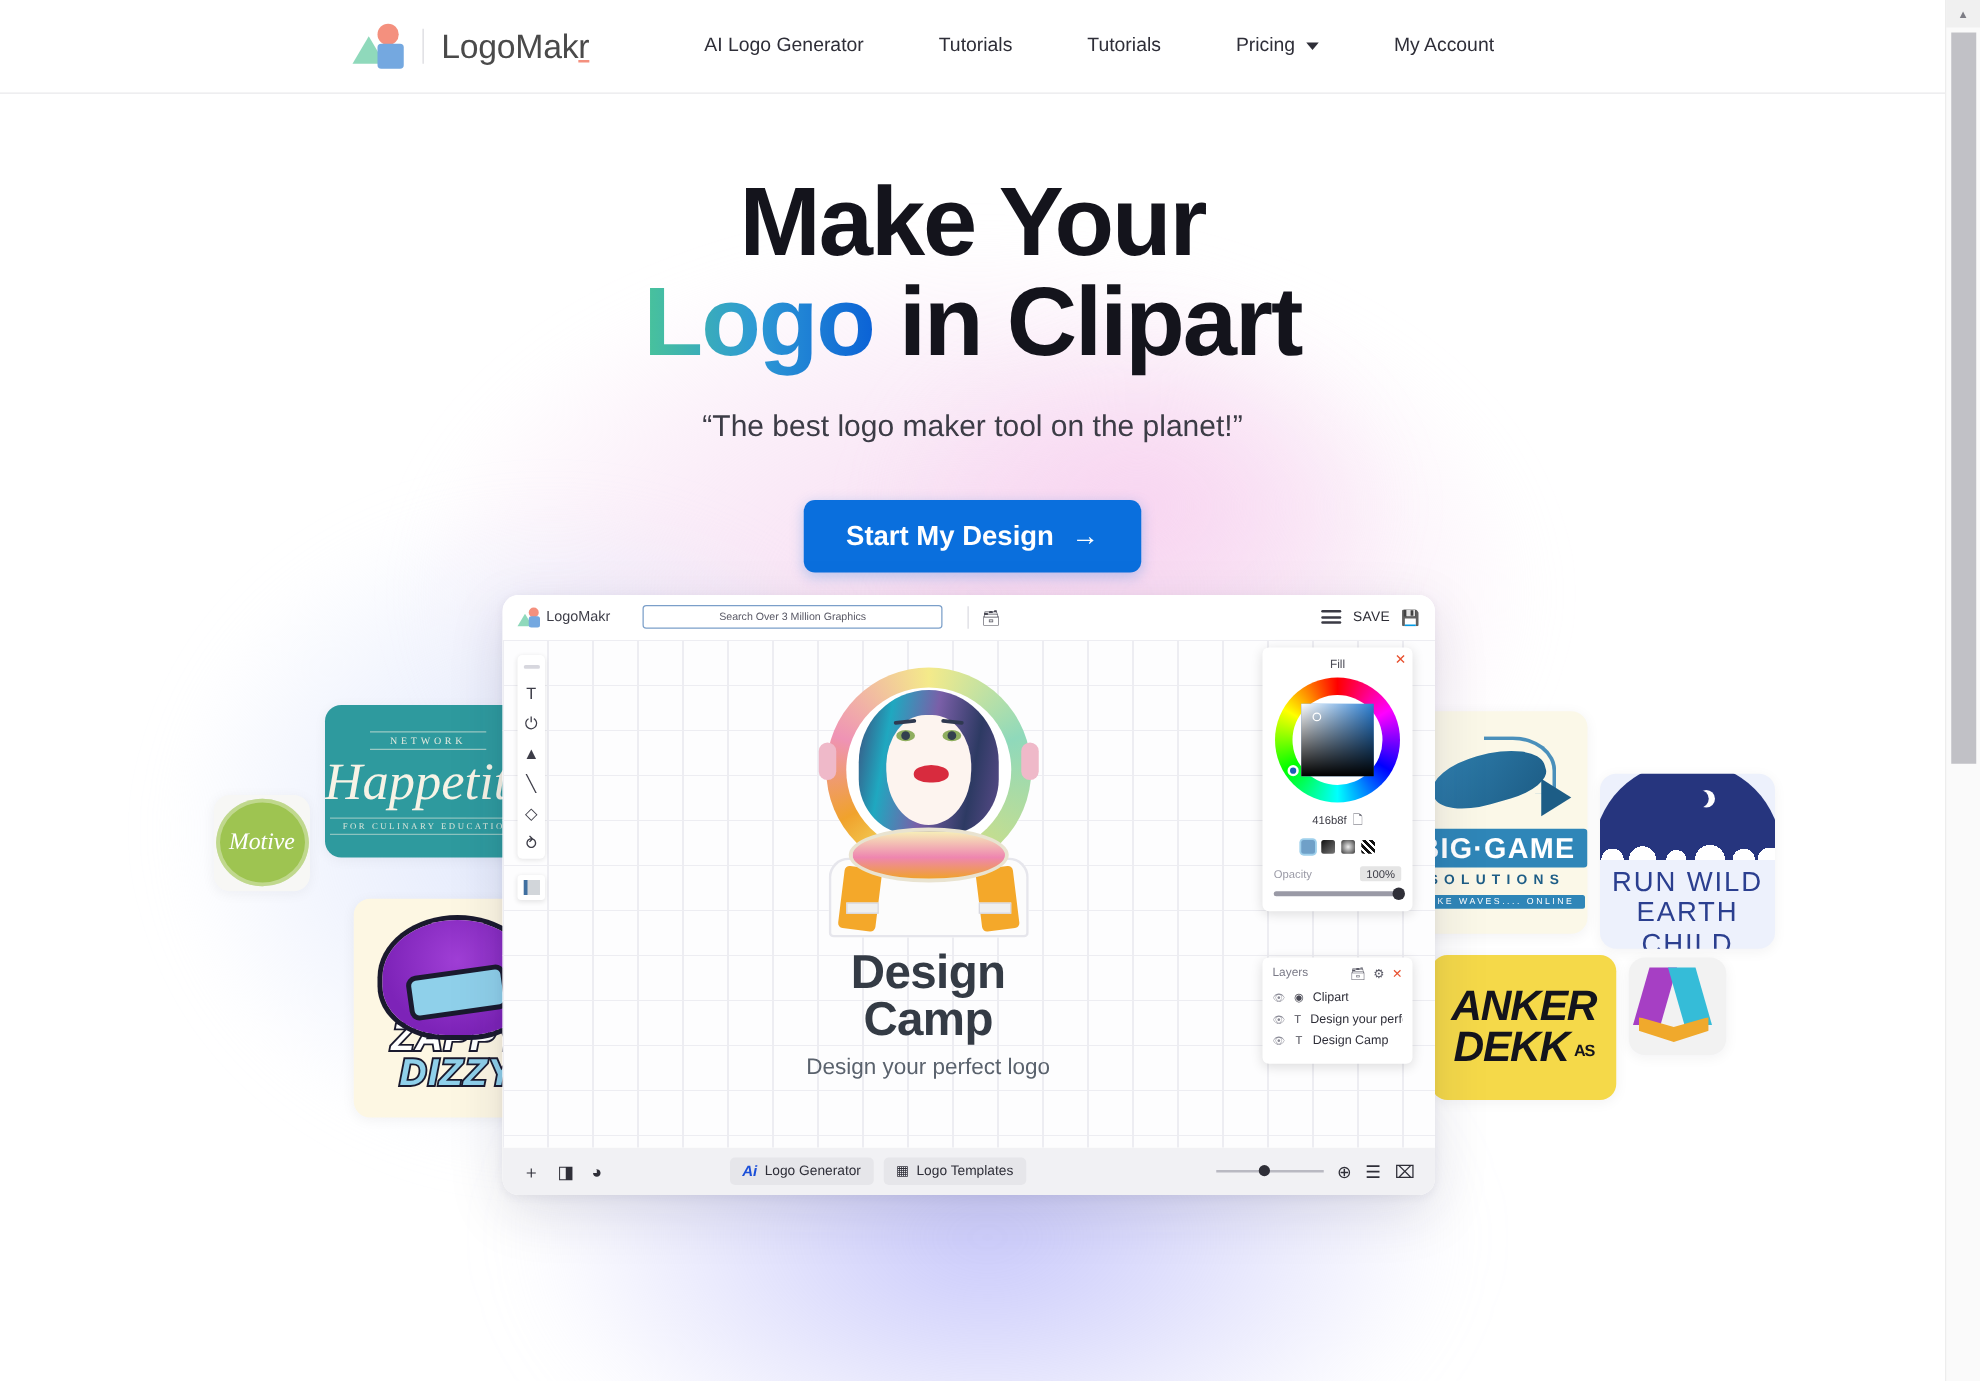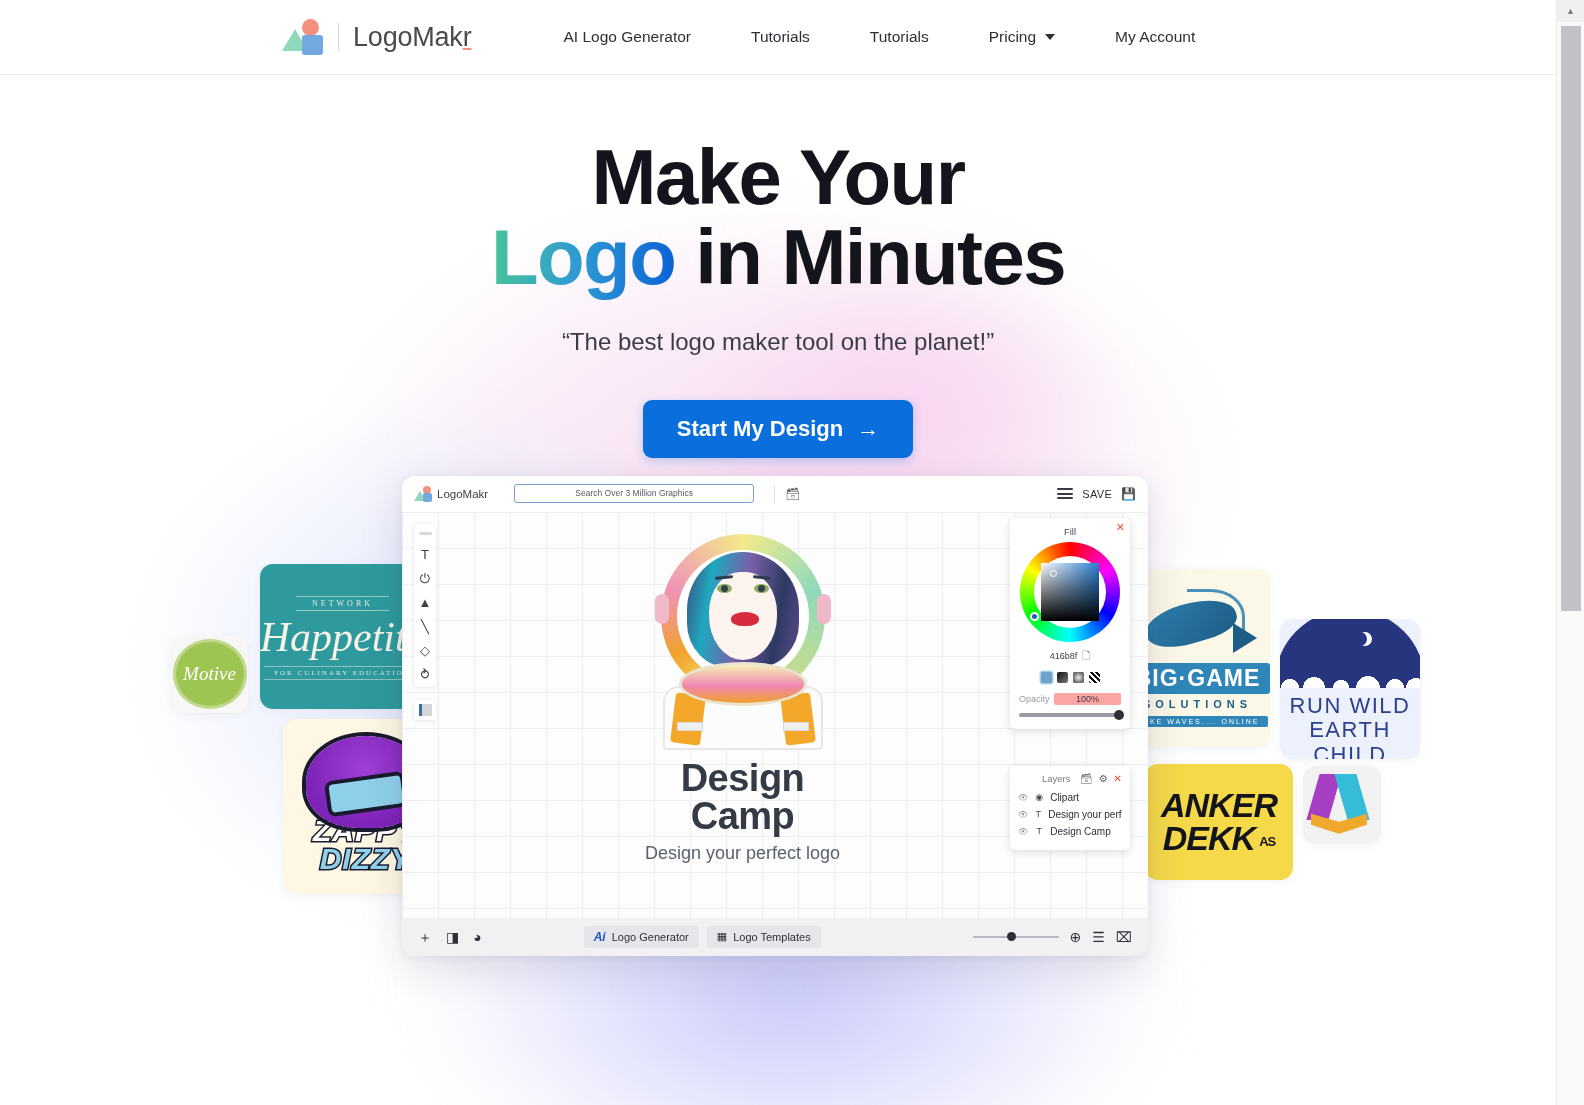--- a/index.html
+++ b/index.html
@@ -546,33 +546,33 @@
   .hex-row { display:flex; align-items:center; justify-content:center; gap:5px; margin-top:6px;}
   .hex-val { font-size: 9px; color:#3c3c46;}
   .swatch-row { display:flex; justify-content:center; gap:5px; margin-top:7px;}
   .sw { width: 11px; height: 11px; border-radius:2px;}
   .sw1 { background:#6fa0c8; box-shadow:0 0 0 1.5px #9fd0ec;}
   .sw2 { background: linear-gradient(135deg,#111,#777);}
   .sw3 { background: radial-gradient(circle at 50% 50%, #eee 0%, #333 100%);}
   .sw4 { background: repeating-linear-gradient(45deg,#111 0 2px,#fff 2px 4px);}
   .opacity-row { display:flex; align-items:center; justify-content:space-between; margin-top:10px;}
   .opacity-lbl { font-size:9px; color:#9a9aa6;}
-  .opacity-val { font-size:9px; color:#3c3c46; background:#fca5a5; padding:1px 22px; border-radius:2px;}
+  .opacity-val { font-size:9px; color:#3c3c46; background:#e5e5e5; padding:1px 5px; border-radius:2px;}
   .op-slider { position:relative; height:4px; background:#9a9aa6; border-radius:2px; margin-top:8px;}
   .op-knob { position:absolute; right:-3px; top:-3px; width:10px;height:10px;border-radius:50%;background:#2f2f38;}
 
   
   .layers-panel {
     position:absolute; right: 18px; top: 254px;
     width: 120px;
     background:#fff; border-radius: 5px;
     box-shadow: 0 2px 9px rgba(0,0,0,0.13);
     padding: 7px 8px 10px;
   }
-  .layers-head { display:flex; align-items:center; gap:6px; margin-bottom:5px;margin-left:24px;}
+  .layers-head { display:flex; align-items:center; gap:6px; margin-bottom:5px;}
   .layers-title { font-size: 9.5px; color:#7b7b88; flex:1;}
   .layers-ic { font-size: 10px; color:#5a5a66; cursor:pointer;}
   .layers-x { font-size: 10px; color:#e8502f; cursor:pointer;}
   .layer-row { display:flex; align-items:center; gap:6px; padding: 3px 0; }
   .layer-eye { font-size: 8px; color:#8a8a96;}
   .layer-type { font-size: 9px; color:#4a4a55; width:10px; text-align:center;}
   .layer-name { font-size: 10px; color:#2e2e38; white-space:nowrap; overflow:hidden;}
 
   .mk-bottombar {
     height: 38px; flex:none;
@@ -645,38 +645,38 @@
   <section class="hero">
 
     <div class="glow glow-pink"></div>
     <div class="glow glow-blue-left"></div>
     <div class="glow glow-magenta"></div>
     <div class="glow glow-purple"></div>
 
     <div class="hero-inner">
       <h1 class="hero-title">
         <span>Make Your</span><br>
-        <span class="grad">Logo</span><span> in Minutes</span>
+        <span class="grad">Logo</span><span> in Clipart</span>
       </h1>
       <div class="hero-sub">“The best logo maker tool on the planet!”</div>
       <button class="cta-btn">
         <span>Start My Design</span>
         <span class="arrow">→</span>
       </button>
     </div>
 
     <div class="showcase">
 
       <div class="logo-card" style="left:171px; top:160px; width:77px; height:77px; background:#f7f7f5;">
         <div class="motive-circle">
           <span>Motive</span>
         </div>
       </div>
 
-      <div class="logo-card" style="left:260px; top:88px; width:165px; height:145px; background:#2e9a9e;">
+      <div class="logo-card" style="left:260px; top:88px; width:165px; height:122px; background:#2e9a9e;">
         <div class="happetite">
           <div class="top-band">NETWORK</div>
           <div class="word">Happetite</div>
           <div class="bot-band">FOR CULINARY EDUCATION</div>
         </div>
       </div>
 
 
       <div class="logo-card" style="left:283px; top:243px; width:165px; height:175px; background:#fdf7e3;">
         <div class="zappy">

